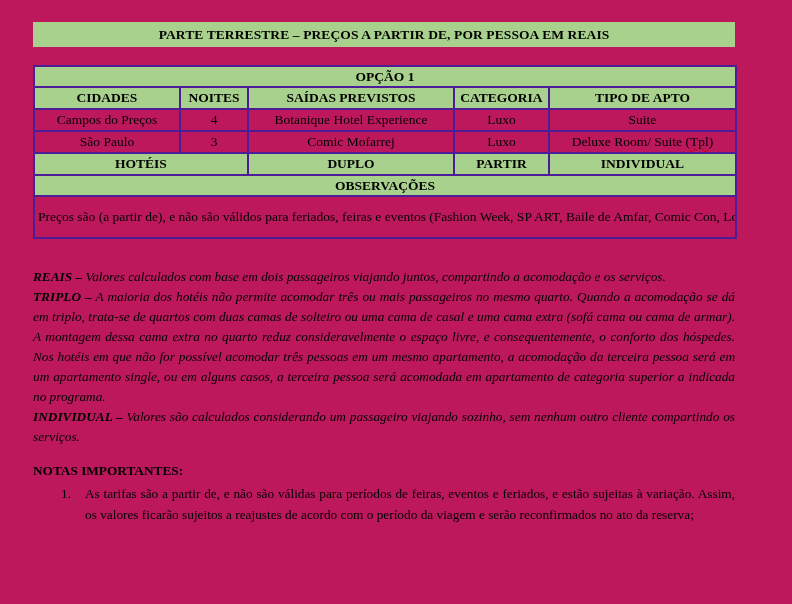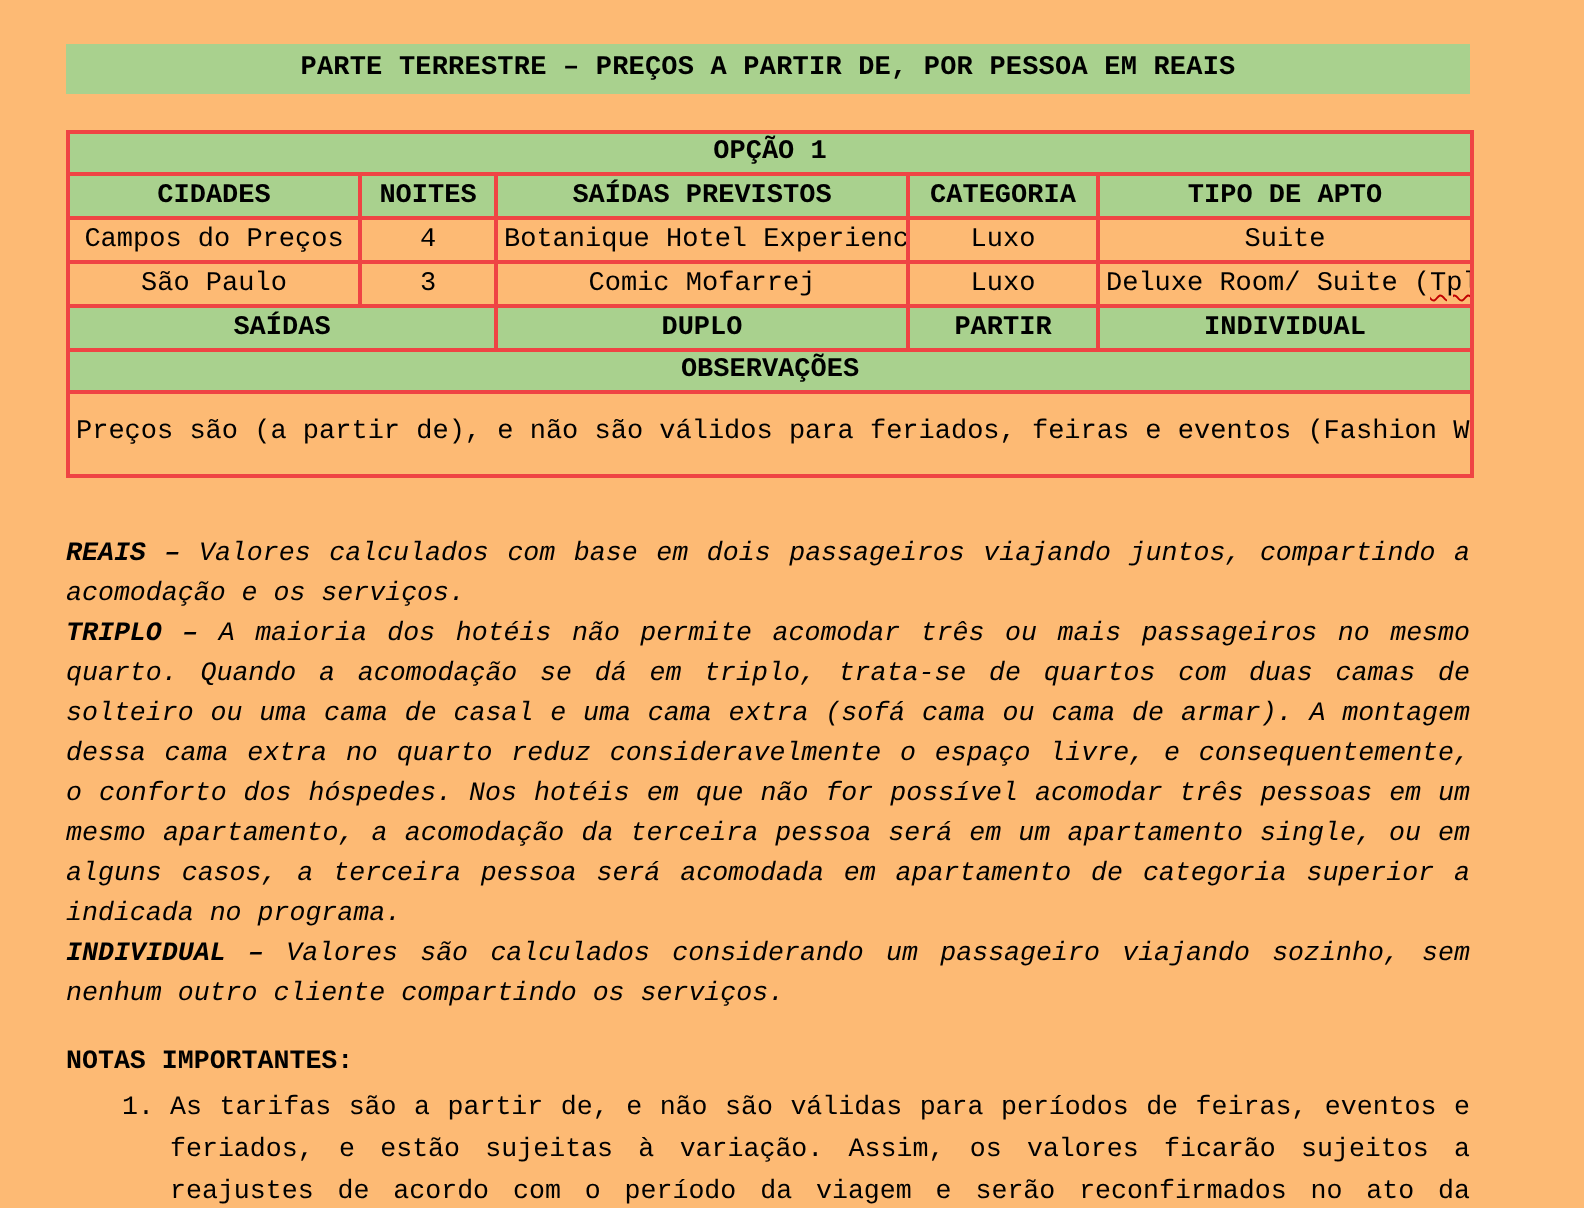--- a/index.html
+++ b/index.html
@@ -1,42 +1,42 @@
 <!DOCTYPE html>
 <html><head>
 <meta charset="utf-8">
 <style>
   html,body { margin:0; padding:0; background:#ffffff; }
   .page {
     position:relative;
     width:792px; height:604px;
-    background:#fdba74;
+    background:#be185d;
     overflow:hidden;
-    font-family:Liberation Mono, monospace;
+    font-family:Liberation Serif, serif;
     color:#000;
   }
   .content { margin-left:33px; width:702px; }
 
   .title-bar {
     margin-top:22px;
     height:25px;
     background:#A9D18E;
     display:flex; align-items:center; justify-content:center;
     font-weight:bold; font-size:13.5px;
     letter-spacing:0.1px;
   }
 
   table.main {
     border-collapse:collapse;
     table-layout:fixed;
     width:702px;
     margin-top:18px;
   }
   table.main td, table.main th {
-    border:2px solid #ef4444;
+    border:2px solid #4c1d95;
     text-align:center;
     vertical-align:middle;
     font-size:13.5px;
     font-weight:normal;
     padding:1px 3px;
     overflow:hidden;
     white-space:nowrap;
   }
   table.main .green { background:#A9D18E; font-weight:bold; }
   tr.r-std  { height:22px; }
@@ -118,21 +118,21 @@
           <td>Suite</td>
         </tr>
         <tr class="r-std">
           <td>São Paulo</td>
           <td>3</td>
           <td>Comic Mofarrej</td>
           <td>Luxo</td>
           <td><span>Deluxe Room/ Suite (</span><span class="squiggle">Tpl</span><span>)</span></td>
         </tr>
         <tr class="r-std">
-          <td colspan="2" class="green">SAÍDAS</td>
+          <td colspan="2" class="green">HOTÉIS</td>
           <td class="green">DUPLO</td>
           <td class="green">PARTIR</td>
           <td class="green">INDIVIDUAL</td>
         </tr>
         <tr class="r-opt">
           <td colspan="5" class="green">OBSERVAÇÕES</td>
         </tr>
         <tr class="r-obs">
           <td colspan="5" class="obs-text">Preços são (a partir de), e não são válidos para feriados, feiras e eventos (Fashion Week, SP ART, Baile de Amfar, Comic Con, Lollapalooza, e outros eventos ou datas comemorativas durante o ano).</td>
         </tr>

